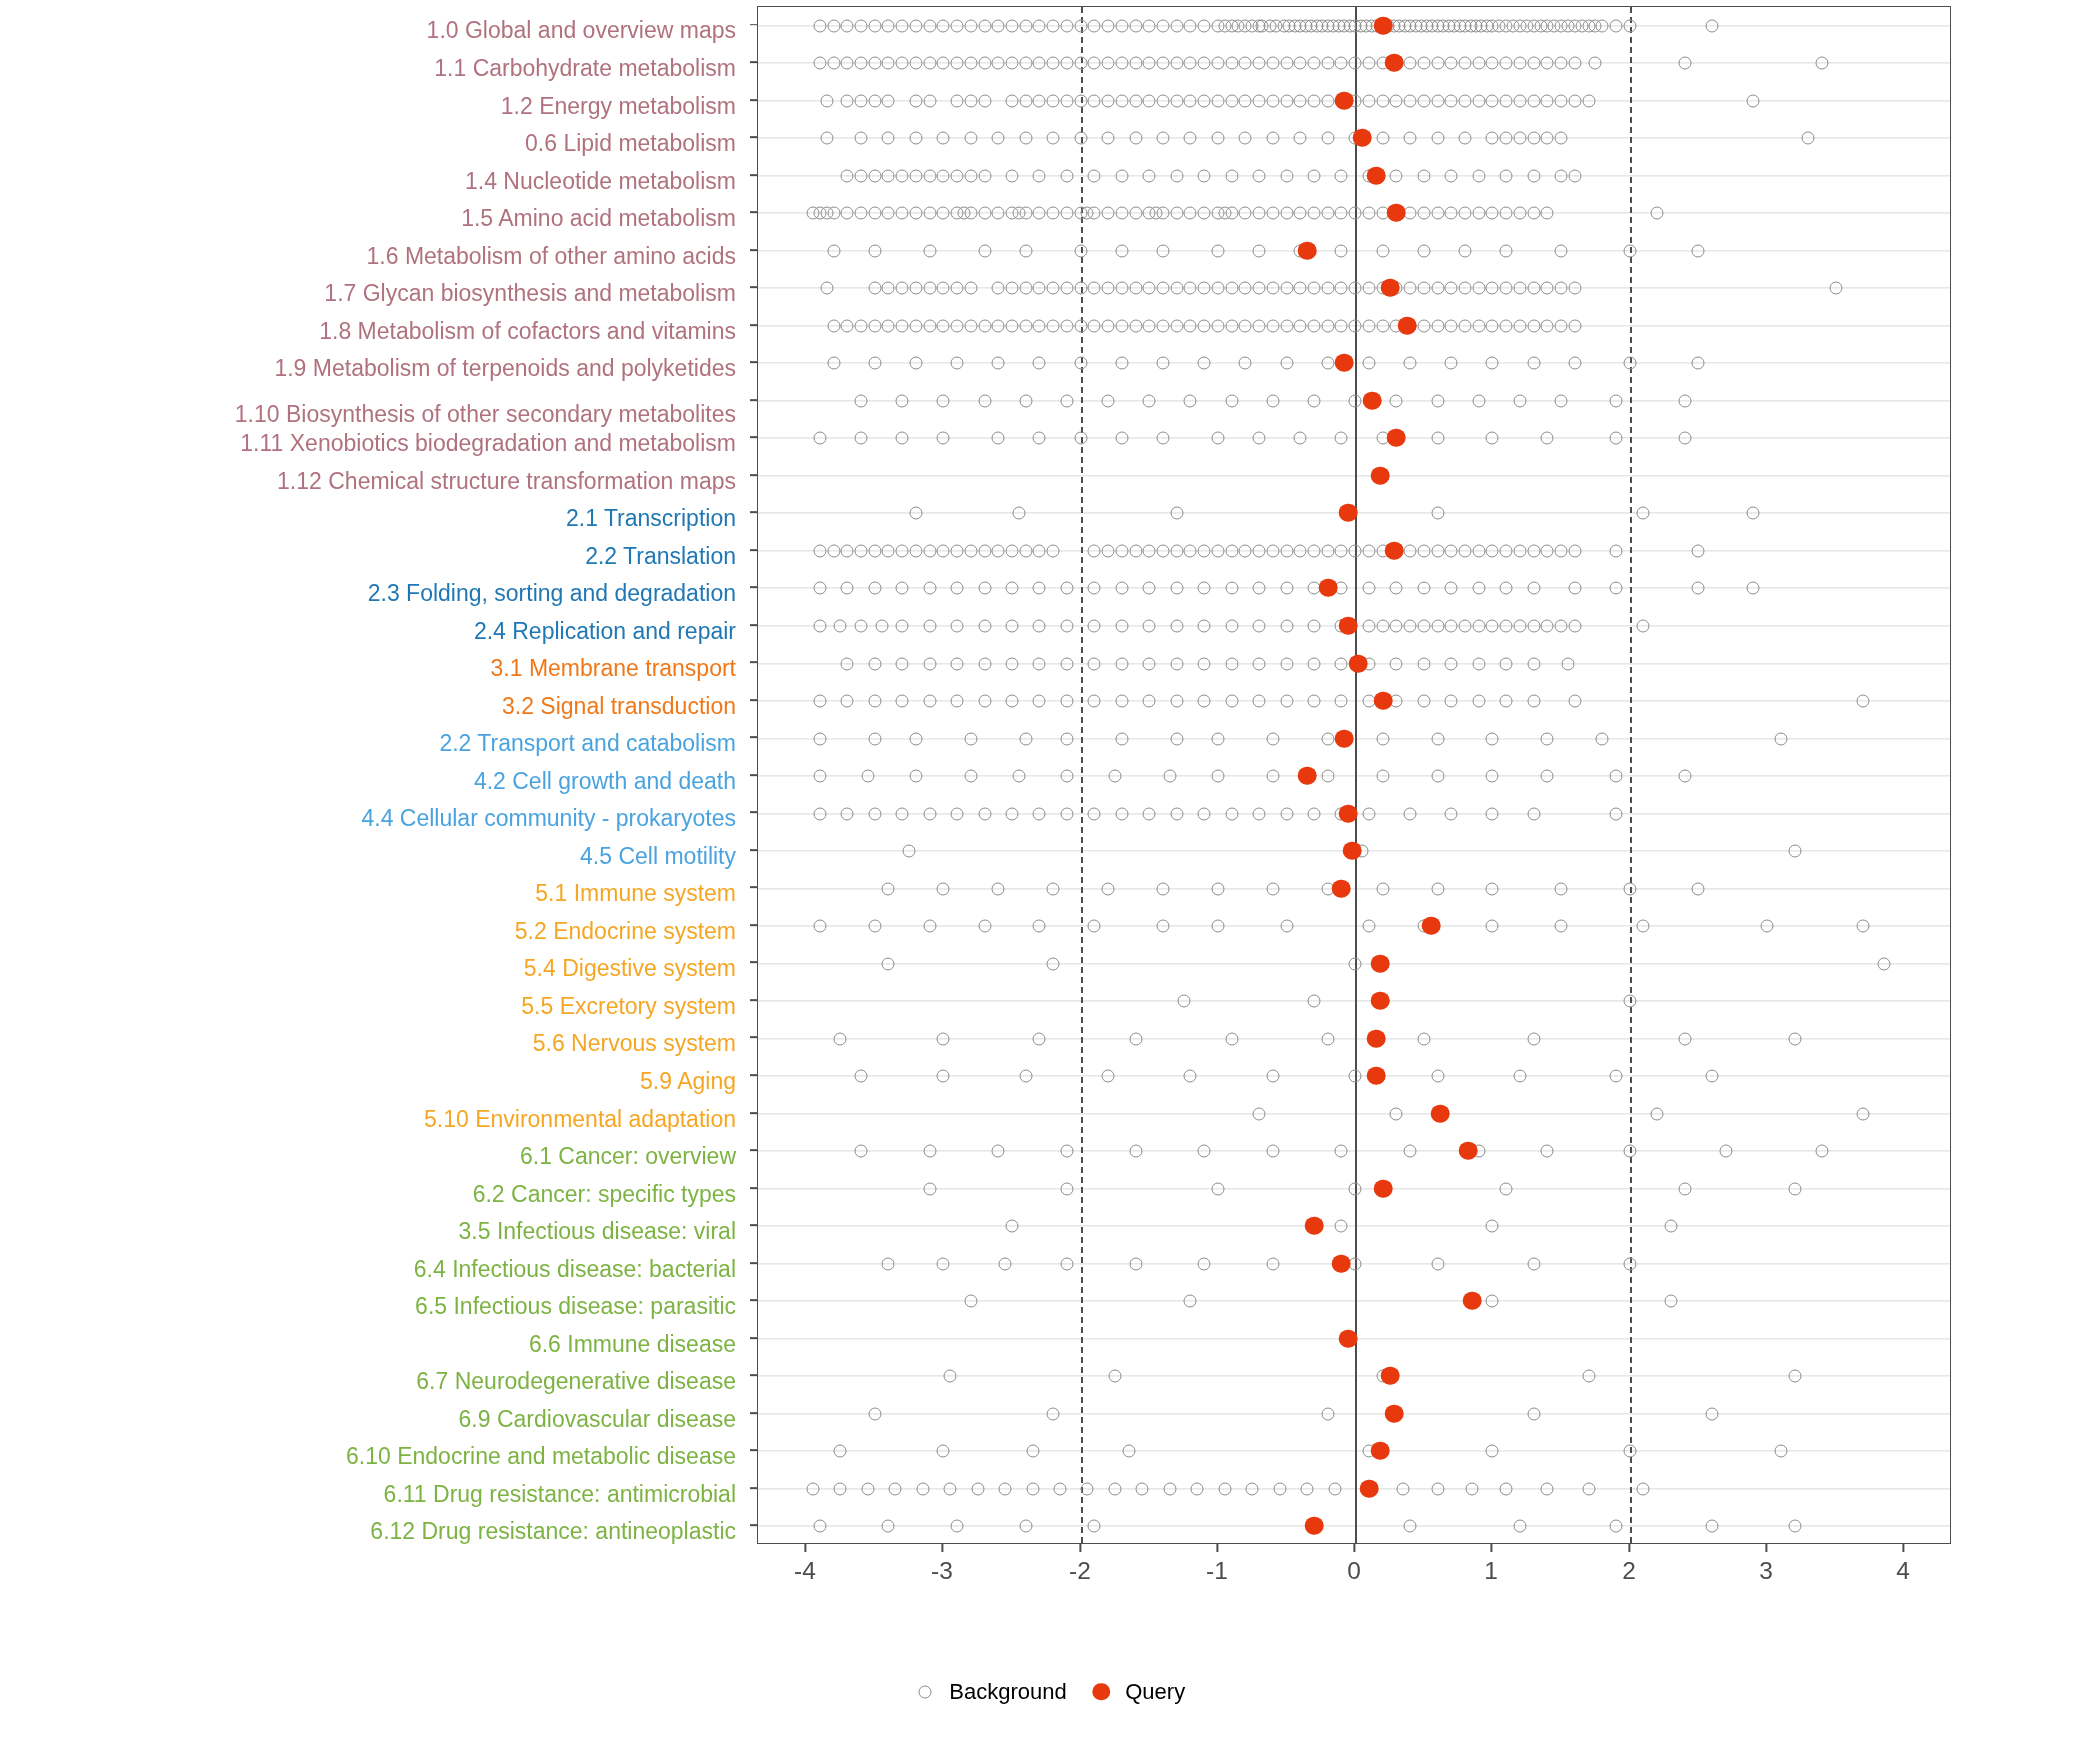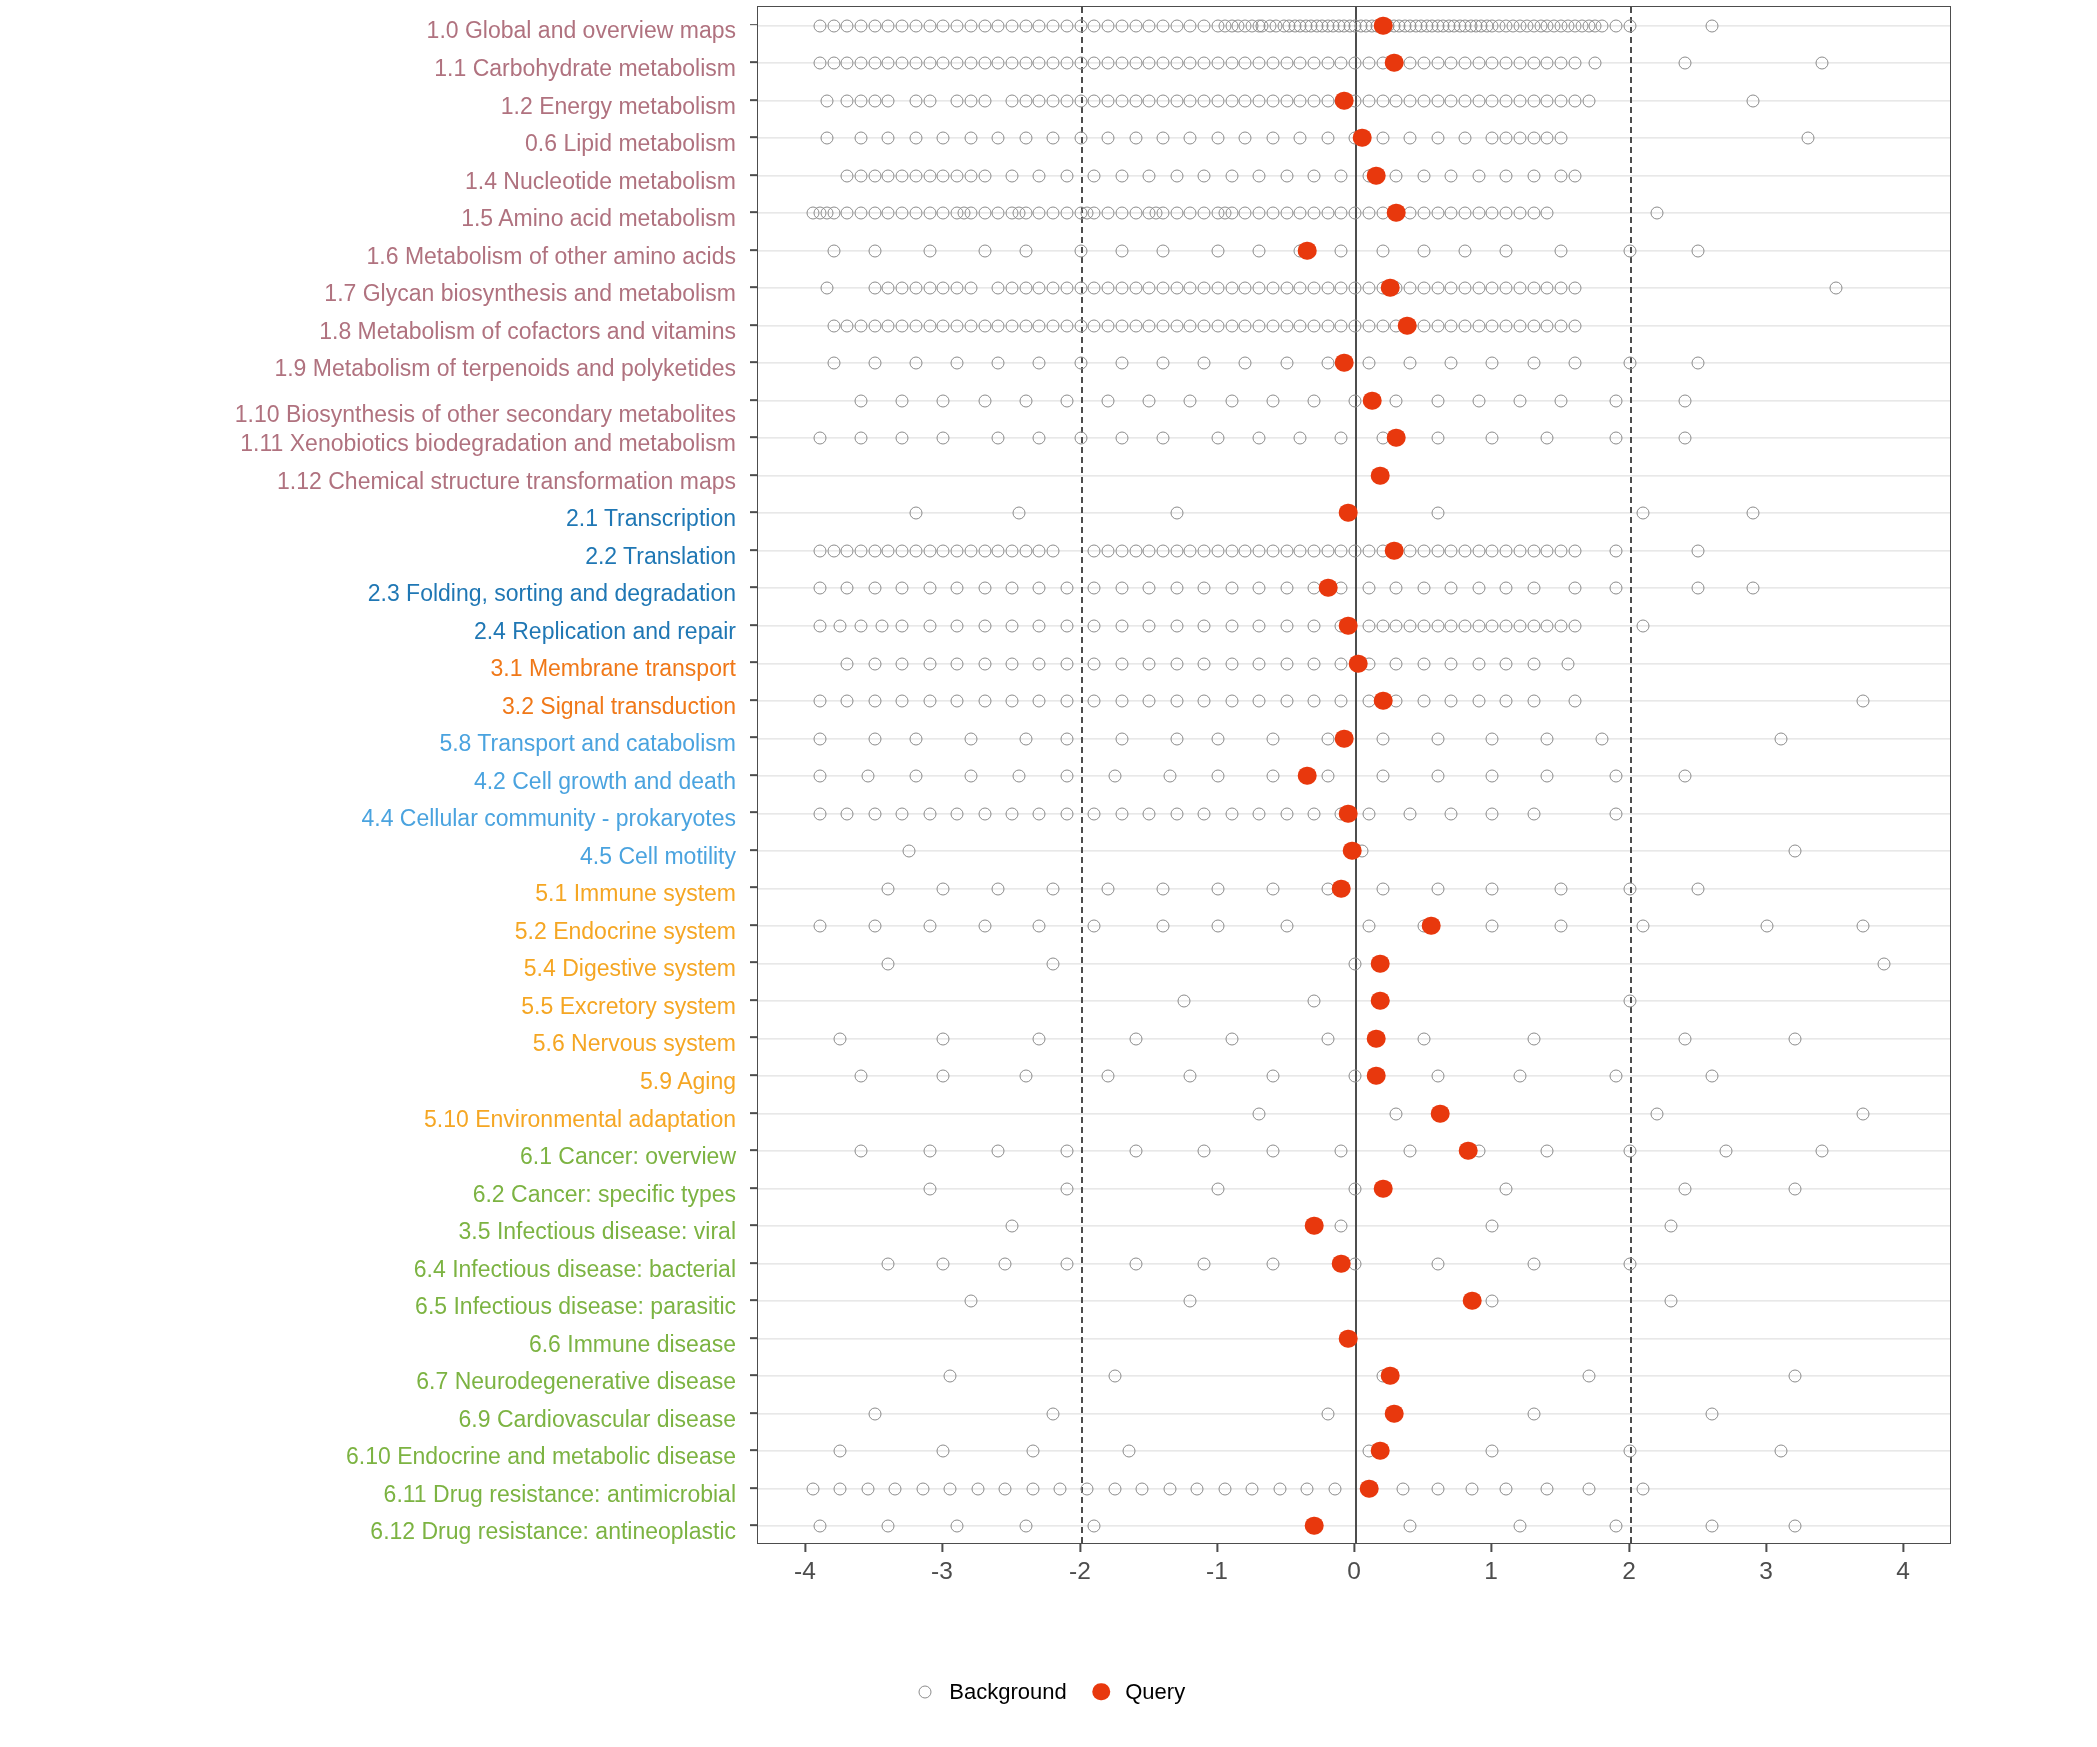--- a/index.html
+++ b/index.html
@@ -187,21 +187,21 @@
       <div class="row-label" style="top: 362px; color: rgb(176, 114, 127);">1.9 Metabolism of terpenoids and polyketides</div>
       <div class="row-label" style="top: 400px; color: rgb(176, 114, 127); margin-top: 8px;">1.10 Biosynthesis of other secondary metabolites</div>
       <div class="row-label" style="top: 437px; color: rgb(176, 114, 127);">1.11 Xenobiotics biodegradation and metabolism</div>
       <div class="row-label" style="top: 475px; color: rgb(176, 114, 127);">1.12 Chemical structure transformation maps</div>
       <div class="row-label" style="top: 512px; color: rgb(31, 119, 180);">2.1 Transcription</div>
       <div class="row-label" style="top: 550px; color: rgb(31, 119, 180);">2.2 Translation</div>
       <div class="row-label" style="top: 587px; color: rgb(31, 119, 180);">2.3 Folding, sorting and degradation</div>
       <div class="row-label" style="top: 625px; color: rgb(31, 119, 180);">2.4 Replication and repair</div>
       <div class="row-label" style="top: 662px; color: rgb(240, 120, 24);">3.1 Membrane transport</div>
       <div class="row-label" style="top: 700px; color: rgb(240, 120, 24);">3.2 Signal transduction</div>
-      <div class="row-label" style="top: 737px; color: rgb(74, 163, 223);">5.8 Transport and catabolism</div>
+      <div class="row-label" style="top: 737px; color: rgb(74, 163, 223);">2.2 Transport and catabolism</div>
       <div class="row-label" style="top: 775px; color: rgb(74, 163, 223);">4.2 Cell growth and death</div>
       <div class="row-label" style="top: 812px; color: rgb(74, 163, 223);">4.4 Cellular community - prokaryotes</div>
       <div class="row-label" style="top: 850px; color: rgb(74, 163, 223);">4.5 Cell motility</div>
       <div class="row-label" style="top: 887px; color: rgb(245, 166, 35);">5.1 Immune system</div>
       <div class="row-label" style="top: 925px; color: rgb(245, 166, 35);">5.2 Endocrine system</div>
       <div class="row-label" style="top: 962px; color: rgb(245, 166, 35);">5.4 Digestive system</div>
       <div class="row-label" style="top: 1000px; color: rgb(245, 166, 35);">5.5 Excretory system</div>
       <div class="row-label" style="top: 1037px; color: rgb(245, 166, 35);">5.6 Nervous system</div>
       <div class="row-label" style="top: 1075px; color: rgb(245, 166, 35);">5.9 Aging</div>
       <div class="row-label" style="top: 1113px; color: rgb(245, 166, 35);">5.10 Environmental adaptation</div>

